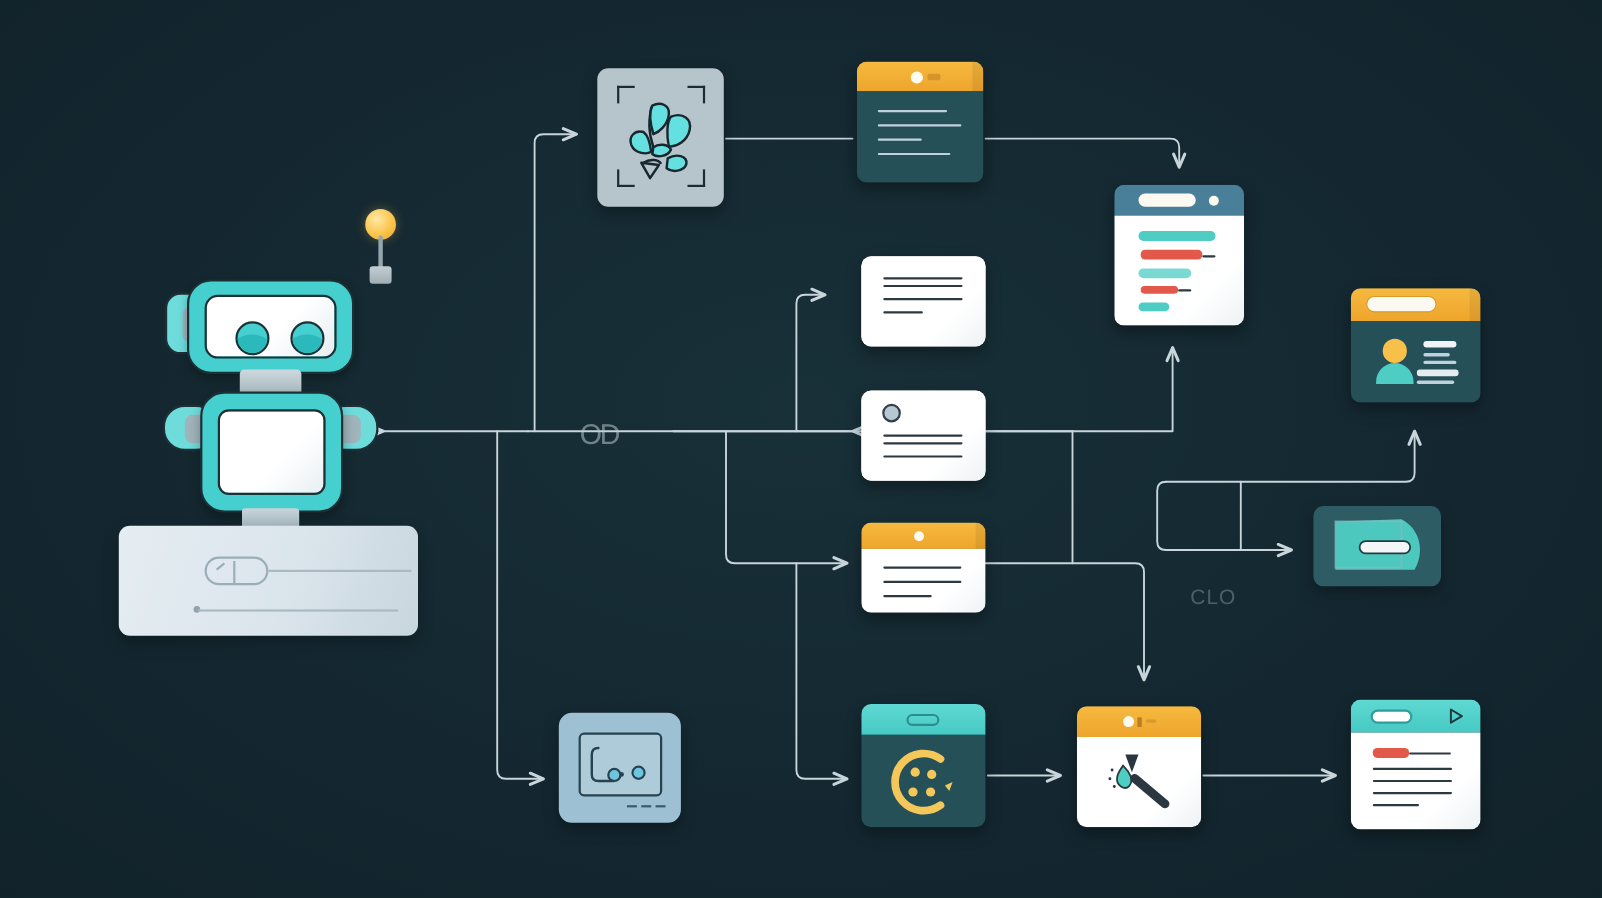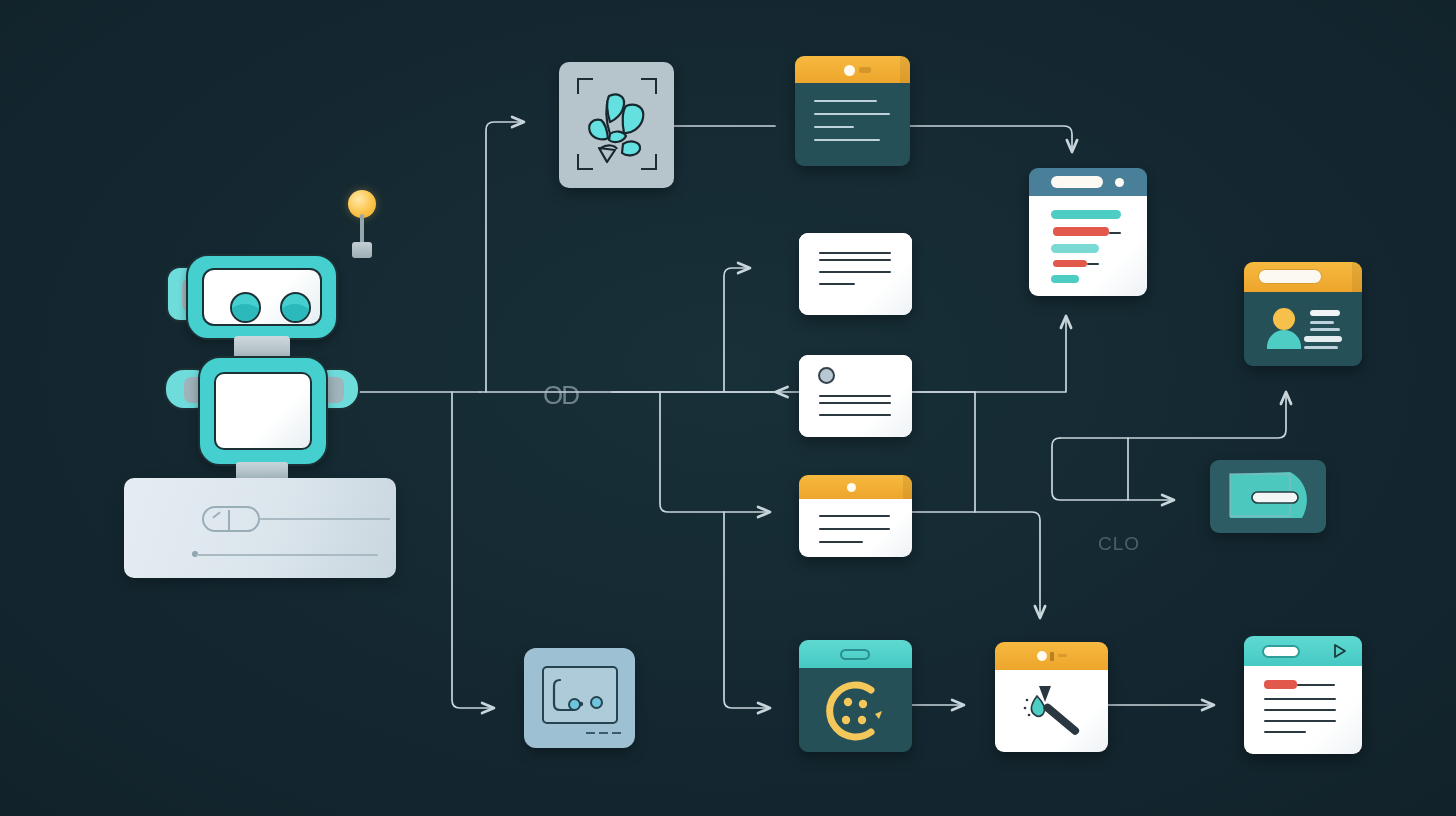--- a/index.html
+++ b/index.html
@@ -7,21 +7,21 @@
     width: 1456px; height: 816px;
     background: #15292f;
     font-family: "Liberation Sans", sans-serif;
     overflow: hidden;
   }
   #stage {
     position: relative;
     width: 1456px; height: 816px;
     background: radial-gradient(ellipse at 50% 45%, #183038 0%, #142730 60%, #11222a 100%);
   }
-  .node { position: absolute; margin-left: 16px; }
+  .node { position: absolute; }
 
   
   #wires { position:absolute; left:0; top:0; width:1456px; height:816px; }
 
   
   .robot { left: 108px; top: 190px; width: 275px; height: 385px; }
   .r-bulb { position:absolute; left:224px; top:0px; width:28px; height:28px;
     border-radius:50%; background: radial-gradient(circle at 38% 33%, #ffe9a8 0%, #fbc34a 55%, #e9a82e 100%);
     box-shadow: 0 0 10px rgba(250,195,70,.30); }
   .r-ant { position:absolute; left:236px; top:24px; width:4px; height:34px;

